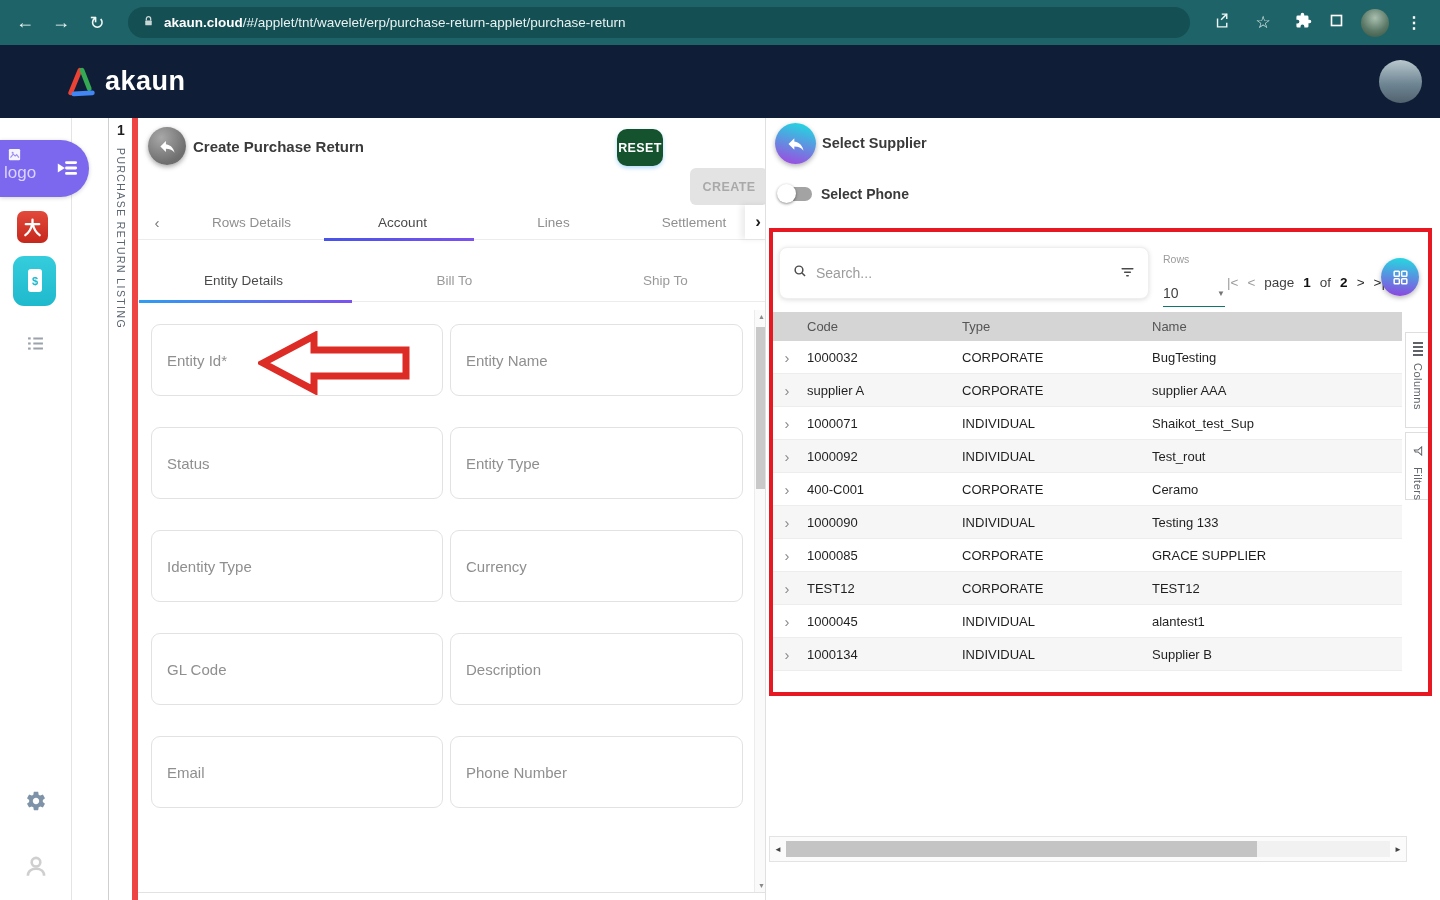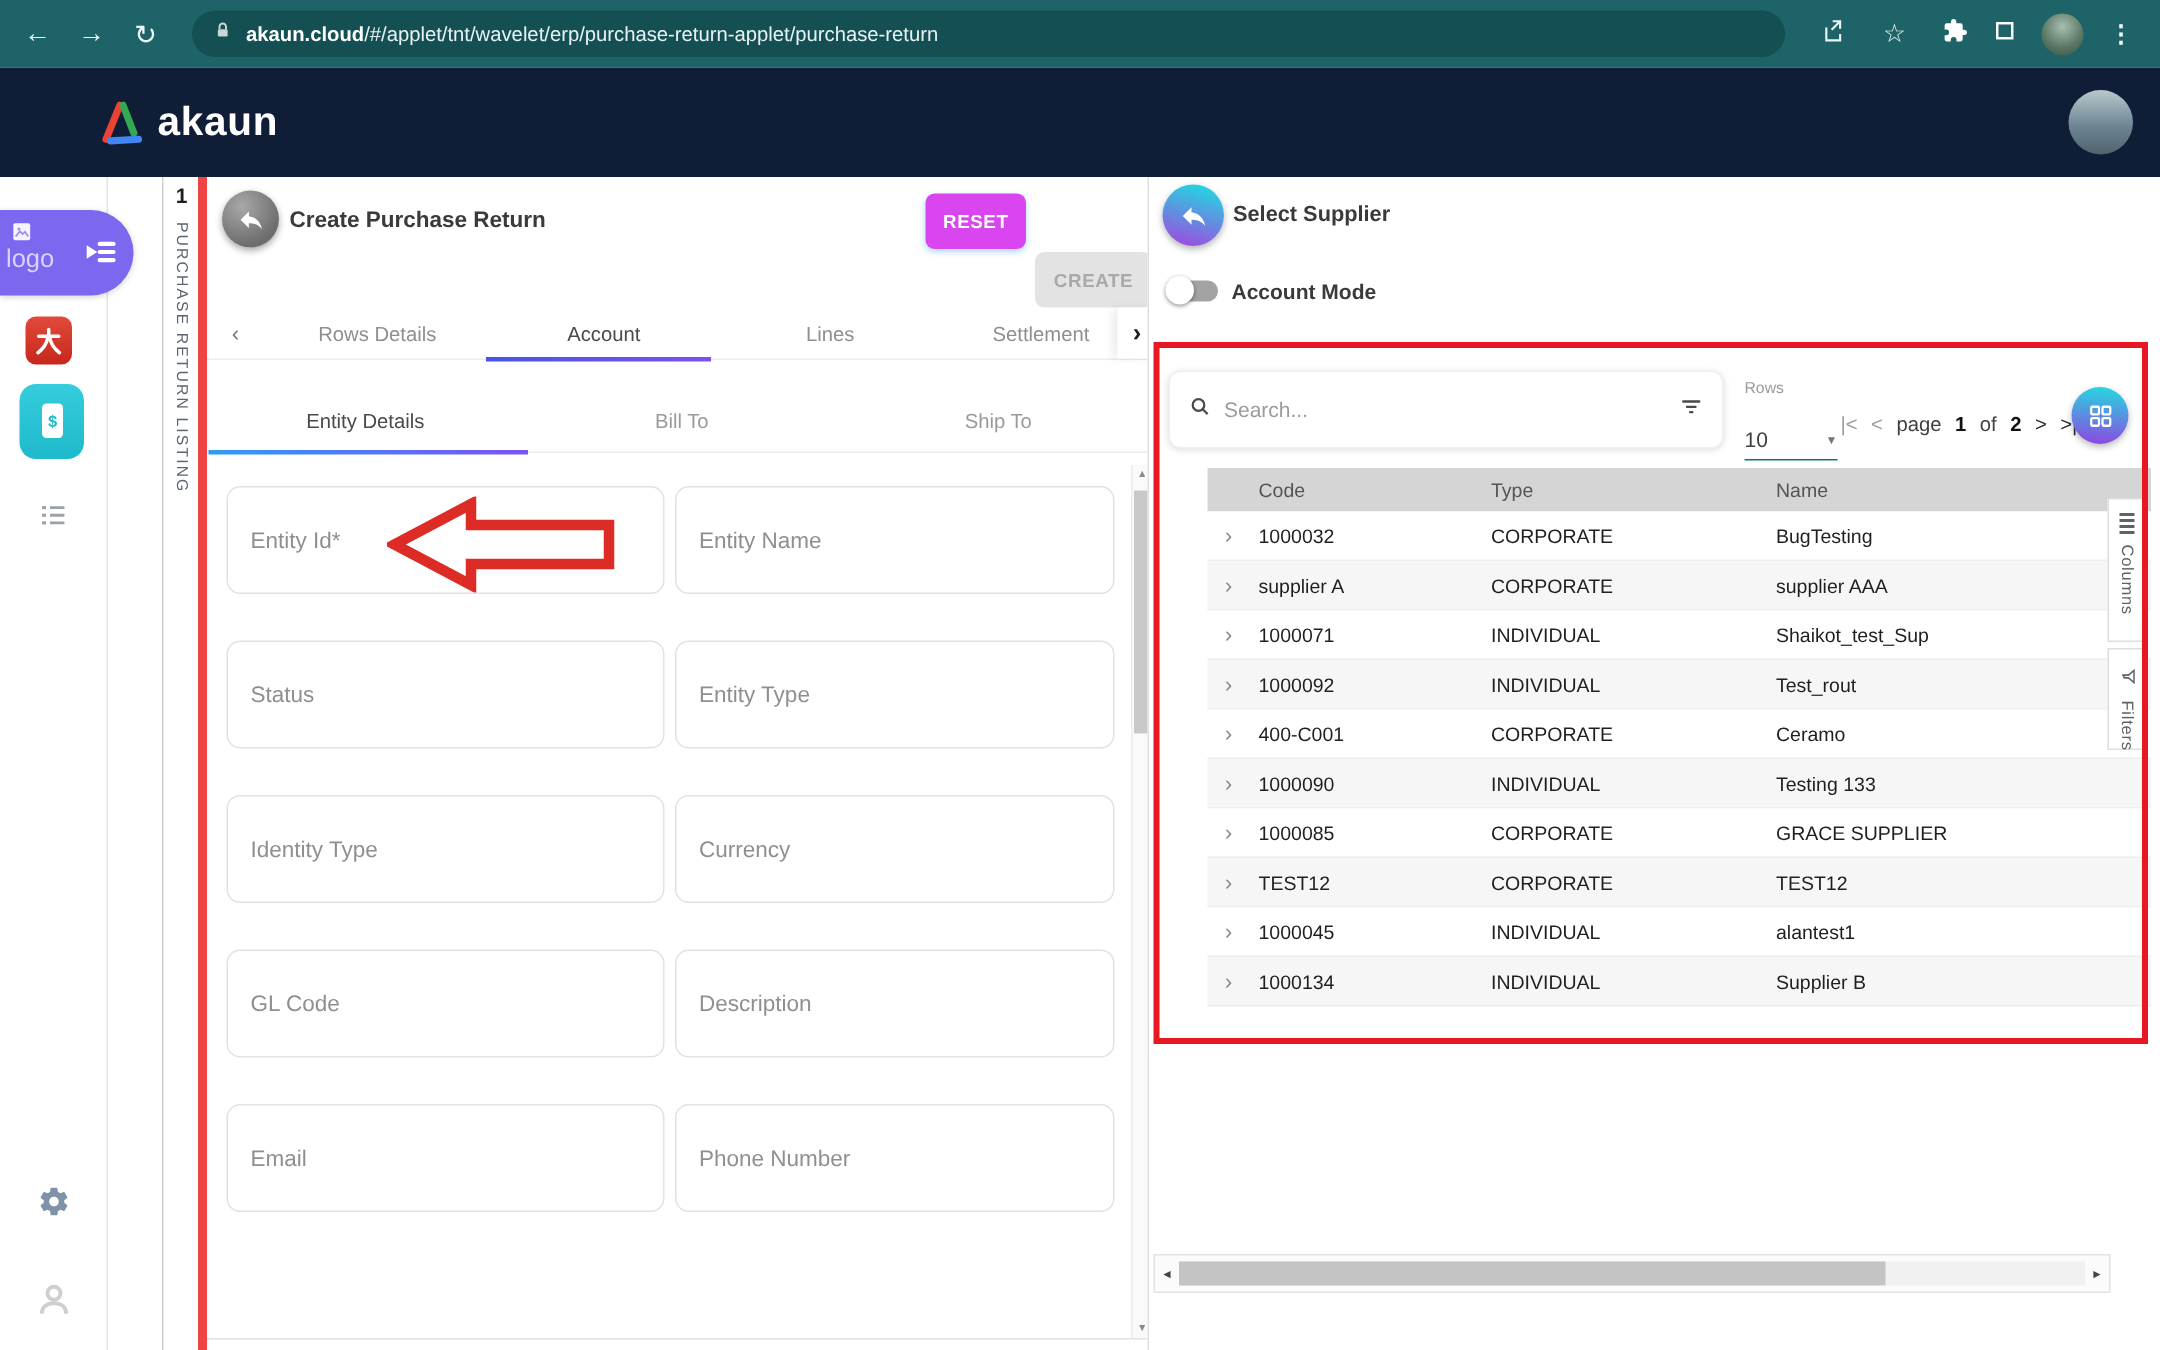--- a/index.html
+++ b/index.html
@@ -55,21 +55,21 @@
                  letter-spacing:1.4px; color:#5b6570; white-space:nowrap; }
 
   
   .main { position:absolute; left:132px; top:0; width:633px; height:782px; background:#fff; border-left:6px solid #ef4444; }
   .back-btn { position:absolute; left:10px; top:9px; width:38px; height:38px; border-radius:50%;
               background:radial-gradient(circle at 35% 28%, #a8a8a8, #6e6e6e 70%);
               box-shadow:0 2px 5px rgba(0,0,0,.35); display:flex; align-items:center; justify-content:center; }
   .page-title { position:absolute; left:55px; top:20px; font-size:15px; font-weight:600; color:#3a3a3a; }
   .btn { position:absolute; top:11px; height:37px; border:none; border-radius:6px; font-size:12.5px;
          font-weight:700; letter-spacing:.4px; font-family:inherit; }
-  .btn-reset { left:479px; width:67px; background:#d946ef; color:#fff; box-shadow:0 2px 4px rgba(33,150,243,.35); }
+  .btn-reset { left:479px; width:46px; background:#14532d; color:#fff; box-shadow:0 2px 4px rgba(33,150,243,.35);border-radius:10px; }
   .btn-create { left:552px; width:78px; background:#e3e3e3; color:#a9a9a9;margin-top:39px; }
 
   .tabs { position:absolute; left:0; top:87px; width:633px; height:35px; display:flex; align-items:center;
           border-bottom:1px solid #ececec; }
   .tab-scroll { width:38px; text-align:center; color:#777; font-size:15px; }
   .tab { width:151px; text-align:center; font-size:13.5px; color:#8f8f8f; }
   .tab.active { color:#4a4a4a; }
   .tab.clip { width:130px; overflow:hidden; white-space:nowrap; }
   .tab-underline { position:absolute; left:186px; bottom:-2px; width:150px; height:3px;
                    background:linear-gradient(90deg,#4753e8,#7b52f0); }
@@ -127,21 +127,21 @@
 
   .pager { position:absolute; left:461px; top:150px; height:28px; display:flex; align-items:center; gap:9px;
            font-size:13.5px; color:#9b9b9b; }
   .pg-word { color:#3f3f3f; } .pg-num { color:#111; font-weight:700; }
   .pg-on { color:#2c2c2c; }
 
   .grid-btn { position:absolute; left:615px; top:140px; width:38px; height:38px; border-radius:50%;
               background:linear-gradient(185deg,#2bd0e0 8%,#8a4be0 95%);
               box-shadow:0 2px 5px rgba(0,0,0,.28); display:flex; align-items:center; justify-content:center; }
 
-  .table { position:absolute; left:7px; top:194px; width:629px;margin-left:32px; }
+  .table { position:absolute; left:7px; top:194px; width:629px; }
   .thead { height:29px; background:#d5d5d5; display:flex; align-items:center; font-size:13px; color:#555; }
   .th { padding-left:6px; position:relative; }
   .cw-exp { width:28px; } .cw-code { width:155px; } .cw-type { width:190px; } .cw-name { width:190px; } .cw-x { width:66px; }
   .trow { height:33px; display:flex; align-items:center; font-size:13px; color:#1f1f1f;
           border-bottom:1px solid #ededed; background:#fff; }
   .tbody .trow:nth-child(even) { background:#f6f6f6; }
   .texp { width:28px; text-align:center; color:#8a8a8a; font-size:15px; }
   .tc { padding-left:6px; white-space:nowrap; overflow:hidden; }
 
   .side-tabs { position:absolute; left:639px; top:214px; width:25px; }
@@ -333,21 +333,21 @@
         <svg width="20" height="20" viewBox="0 0 24 24">
             <path fill="#ffffff" d="M10 9V5l-7 7 7 7v-4.1c5 0 8.5 1.6 11 5.1-1-5-4-10-11-11z"></path>
           </svg>
       </div>
       <span class="sup-title">Select Supplier</span>
 
       <div class="toggle">
         <span class="toggle-track"></span>
         <span class="toggle-knob"></span>
       </div>
-      <span class="toggle-label">Account Mode</span>
+      <span class="toggle-label">Select Phone</span>
 
       <div class="red-rect"></div>
 
       <div class="searchbox">
         <span>
           <svg width="16" height="16" viewBox="0 0 24 24" fill="none" stroke="#4a4a4a" stroke-width="2.2">
               <circle cx="10.5" cy="10.5" r="5.8"></circle>
               <path d="M15 15l4.6 4.6"></path>
             </svg>
         </span>

